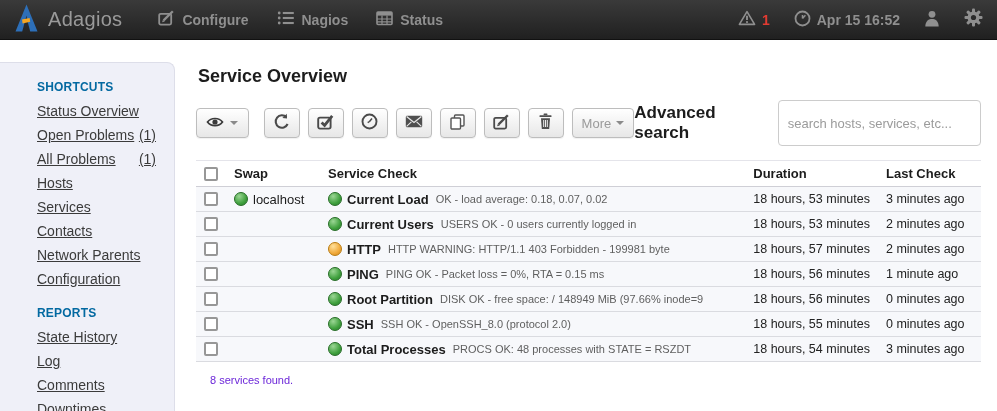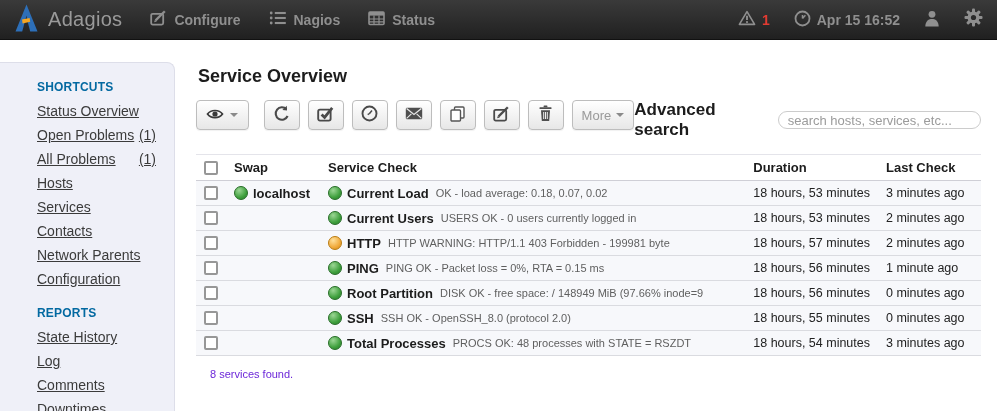--- a/index.html
+++ b/index.html
@@ -13,21 +13,21 @@
   
   .navbar {
     height:40px; width:100%;
     background:linear-gradient(#3a3a3a,#202020);
     border-bottom:1px solid #111;
     display:flex; align-items:center;
     padding:0 14px; color:#8f8f8f;
   }
   .brand { display:flex; align-items:center; cursor:pointer; }
   .brand-name { font-size:20px; color:#9a9a9a; margin-left:9px; letter-spacing:0.3px; }
-  .nav-menus { display:flex; align-items:center; margin-left:28px; gap:28px; }
+  .nav-menus { display:flex; align-items:center; margin-left:36px; gap:28px; }
   .nav-item { display:flex; align-items:center; gap:7px; font-size:14px; font-weight:bold; color:#8f8f8f; cursor:pointer; }
   .nav-right { margin-left:auto; display:flex; align-items:center; gap:24px; }
   .nav-status { display:flex; align-items:center; gap:6px; font-size:14px; font-weight:bold; cursor:pointer; }
   .alert-count { color:#e23b32; }
   .gear-wrap { display:flex; align-items:center; cursor:pointer; }
 
   
   .sidebar {
     position:absolute; left:0; top:62px; width:175px; height:349px;
     background:#eff0f8;
@@ -44,37 +44,37 @@
     display:flex; justify-content:space-between; align-items:center;
     padding:4px 18px 4px 37px;
     font-size:14px; color:#3b3b3b; cursor:pointer; line-height:16px;text-decoration:underline;
   }
   .side-count { color:#3b3b3b; }
 
   
   .main { position:absolute; left:196px; top:56px; width:785px; }
   .page-title { font-size:18px; font-weight:bold; color:#1c1c1c; margin:10px 0 13px 2px; }
 
-  .toolbar { display:flex; align-items:flex-start; }
+  .toolbar { display:flex; align-items:center; }
   .btn {
     height:30px; min-width:36px;
     border:1px solid #bdbdbd; border-radius:4px;
     background:linear-gradient(#ffffff,#e7e7e7);
     display:inline-flex; align-items:center; justify-content:center;
     padding:0 8px; cursor:pointer; box-shadow:0 1px 1px rgba(0,0,0,0.06);
   }
   .btn-eye { width:54px; gap:6px; margin-right:15px; }
   .btn-gap { margin-left:8px; }
   .btn-more { gap:5px; color:#9a9a9a; font-size:13px; padding:0 10px; }
   .caret { width:0; height:0; border-left:4px solid transparent; border-right:4px solid transparent; border-top:4px solid #8a8a8a; display:inline-block; }
 
   .search-zone { margin-left:auto; display:flex; align-items:center; gap:9px; }
   .search-label { font-size:17px; font-weight:bold; color:#1c1c1c; }
   .search-input {
-    width:212px; height:18px; border:1px solid #cccccc; border-radius:15px;
+    width:212px; height:46px; border:1px solid #cccccc; border-radius:4px;
     padding:0 9px; font-size:13px; color:#555; font-family:"Liberation Sans",sans-serif;
     outline:none;
   }
   .search-input::placeholder { color:#9b9b9b; }
 
   
   table.svc { width:100%; border-collapse:collapse; margin-top:14px; border-top:1px solid #e4e4ea; }
   table.svc th {
     text-align:left; font-size:13px; color:#1c1c1c; padding:5px 8px 5px 8px;
     border-bottom:1px solid #cfcfd6; background:#fff; white-space:nowrap;
@@ -95,21 +95,21 @@
   .dot {
     width:14px; height:14px; border-radius:50%; display:inline-block; flex:0 0 auto;
     background:radial-gradient(circle at 35% 28%, #9bd694, #3e9f3c 62%, #2c7c30);
     border:1px solid #2a6e2a;
   }
   .dot[data-status="warning"] {
     background:radial-gradient(circle at 35% 28%, #ffe09a, #f0a838 62%, #cd861d);
     border:1px solid #b97d16;
   }
   .cellflex { display:flex; align-items:center; gap:5px; overflow:hidden; }
-  .host-name { font-size:13px; font-weight:bold; color:#1c1c1c; cursor:pointer; }
+  .host-name { font-size:13px; font-weight:normal; color:#1c1c1c; cursor:pointer; }
   .svc-name { font-size:13px; font-weight:bold; color:#1c1c1c; cursor:pointer; }
   .svc-detail { font-size:11px; color:#5f5f5f; margin-left:2px; overflow:hidden; text-overflow:clip; }
   .num-cell { font-size:12.5px; color:#222; }
 
   .found { font-size:11px; color:#6d28d9; margin:12px 0 0 14px; }
 </style>
 </head>
 <body>
 
 <header class="navbar">

